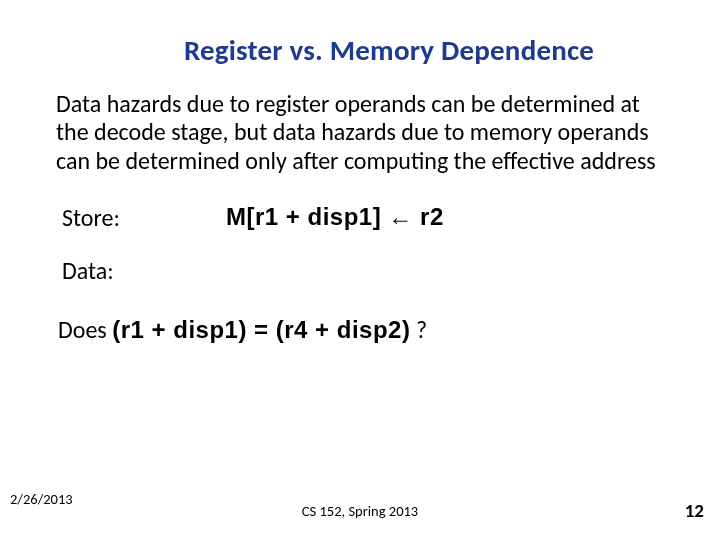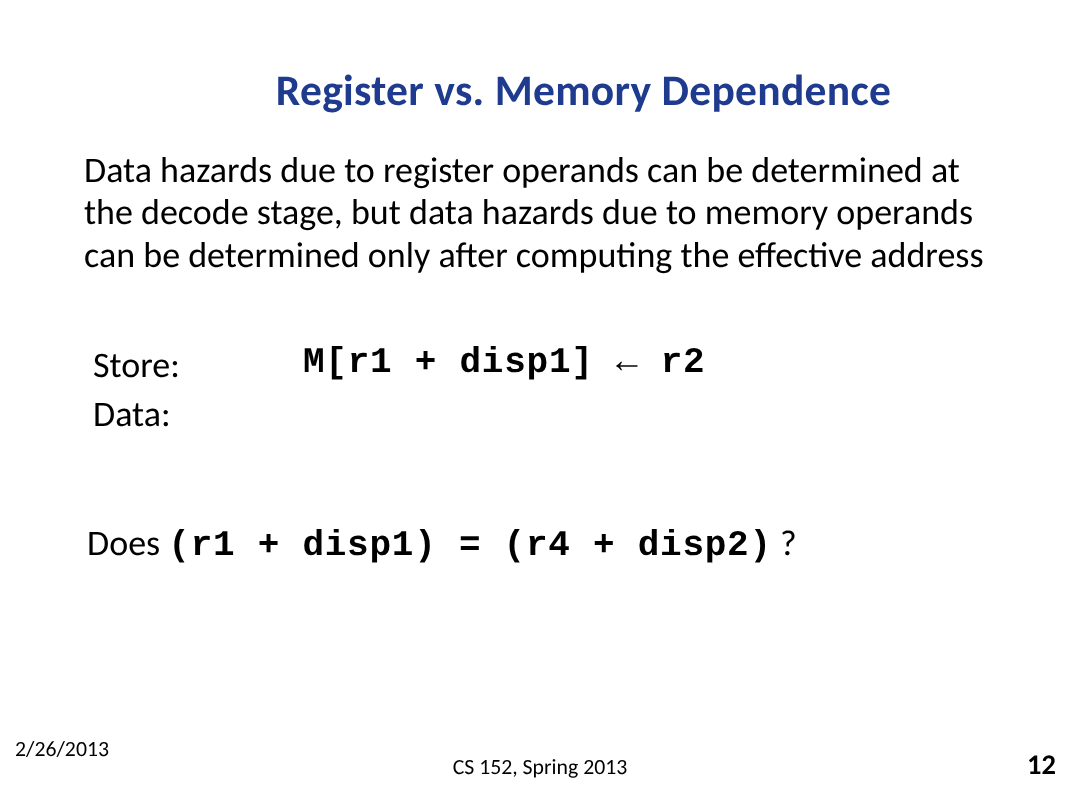--- a/index.html
+++ b/index.html
@@ -7,48 +7,49 @@
   body {
     background: #fff;
     font-family: Calibri, "Segoe UI", Arial, sans-serif;
     position: relative;
     color: #000;
   }
   .slide {
     width: 720px;
     height: 540px;
     position: relative;
-    padding: 42px 48px 0 56px;
+    padding: 32px 48px 0 56px;
   }
   .title {
     color: #1f3b8f;
     font-size: 29px;
     font-weight: 700;
     text-align: center;
     margin: 0 0 22px 50px;
     letter-spacing: 0.2px;
   }
   .para {
     font-size: 24px;
     line-height: 1.18;
-    margin-bottom: 44px;
+    margin-bottom: 28px;
     max-width: 600px;
   }
   .code-block {
     display: grid;
     grid-template-columns: 140px auto;
     row-gap: 4px;
-    margin-bottom: 57px;
+    margin-bottom: 30px;
     margin-left: 6px;
+    gap: 24px;
   }
   .label {
     font-size: 24px;
   }
   .mono {
-    font-family: Liberation Mono, monospace;
+    font-family: Liberation Sans, sans-serif;
     font-weight: 700;
     font-size: 24px;
     letter-spacing: 0.5px;
   }
   .question {
     font-size: 24px;
     margin-left: 2px;
   }
   .footer {
     position: absolute;

